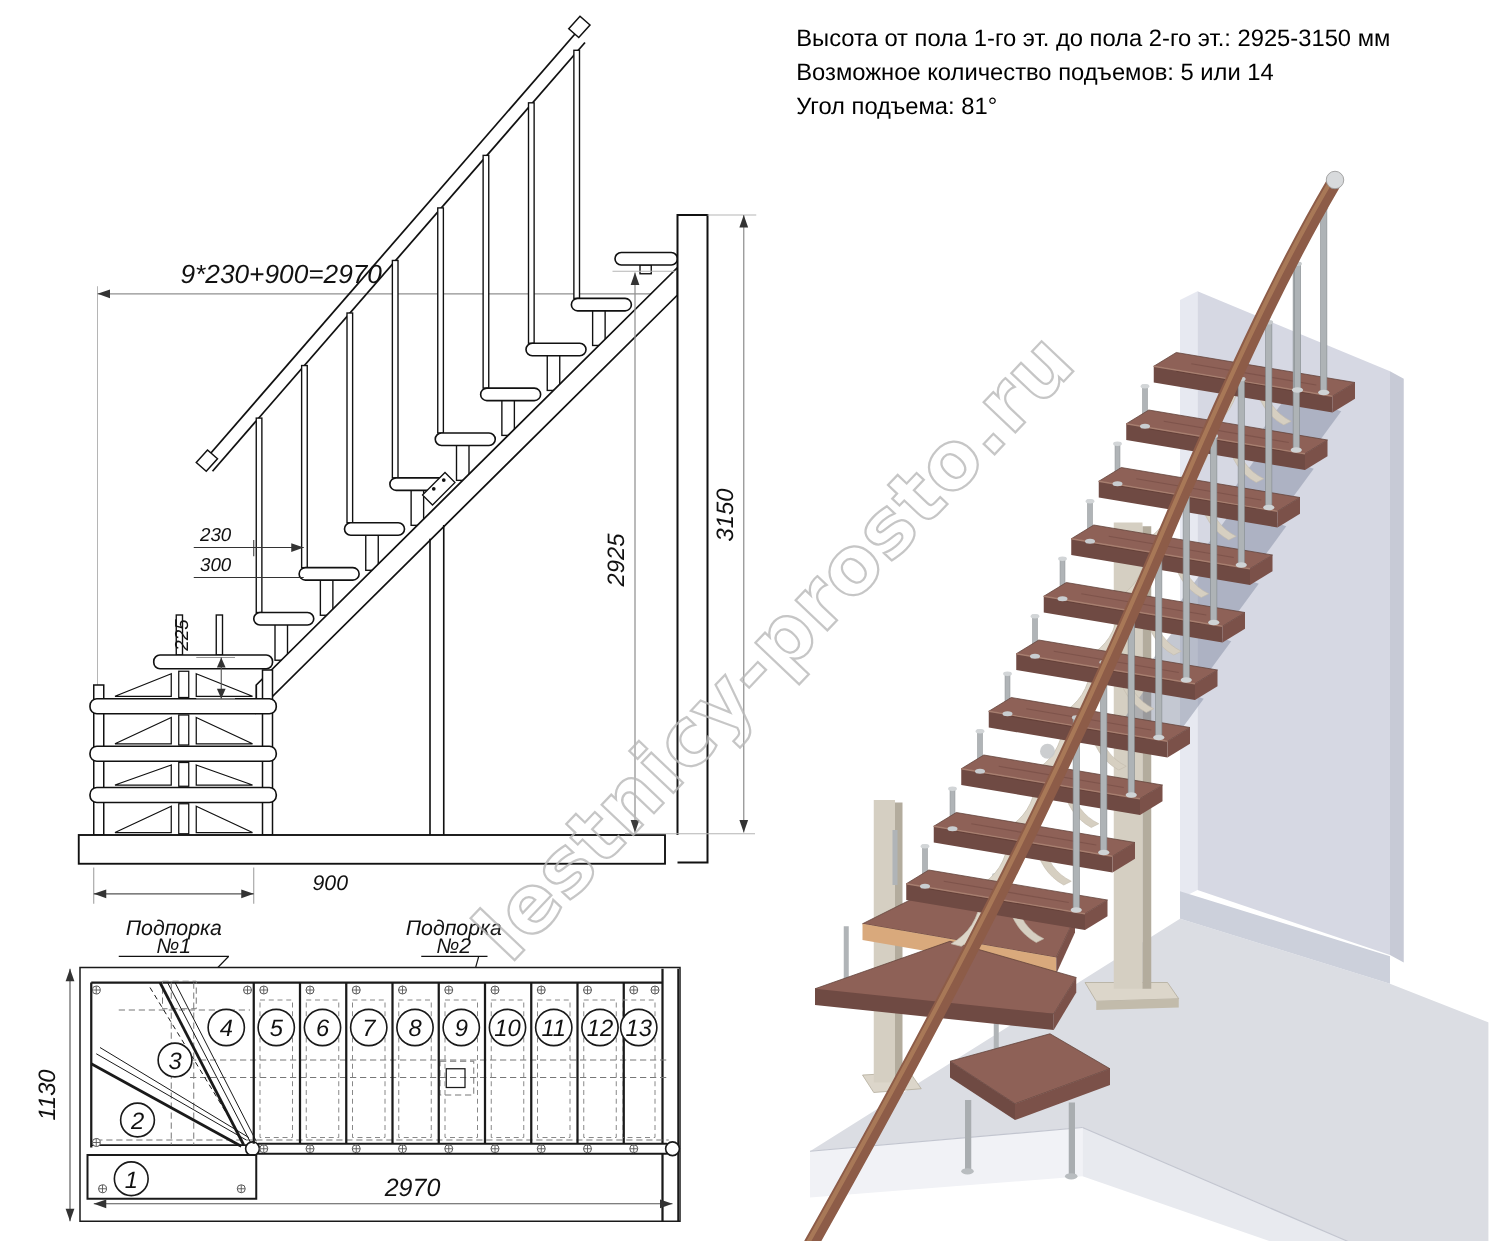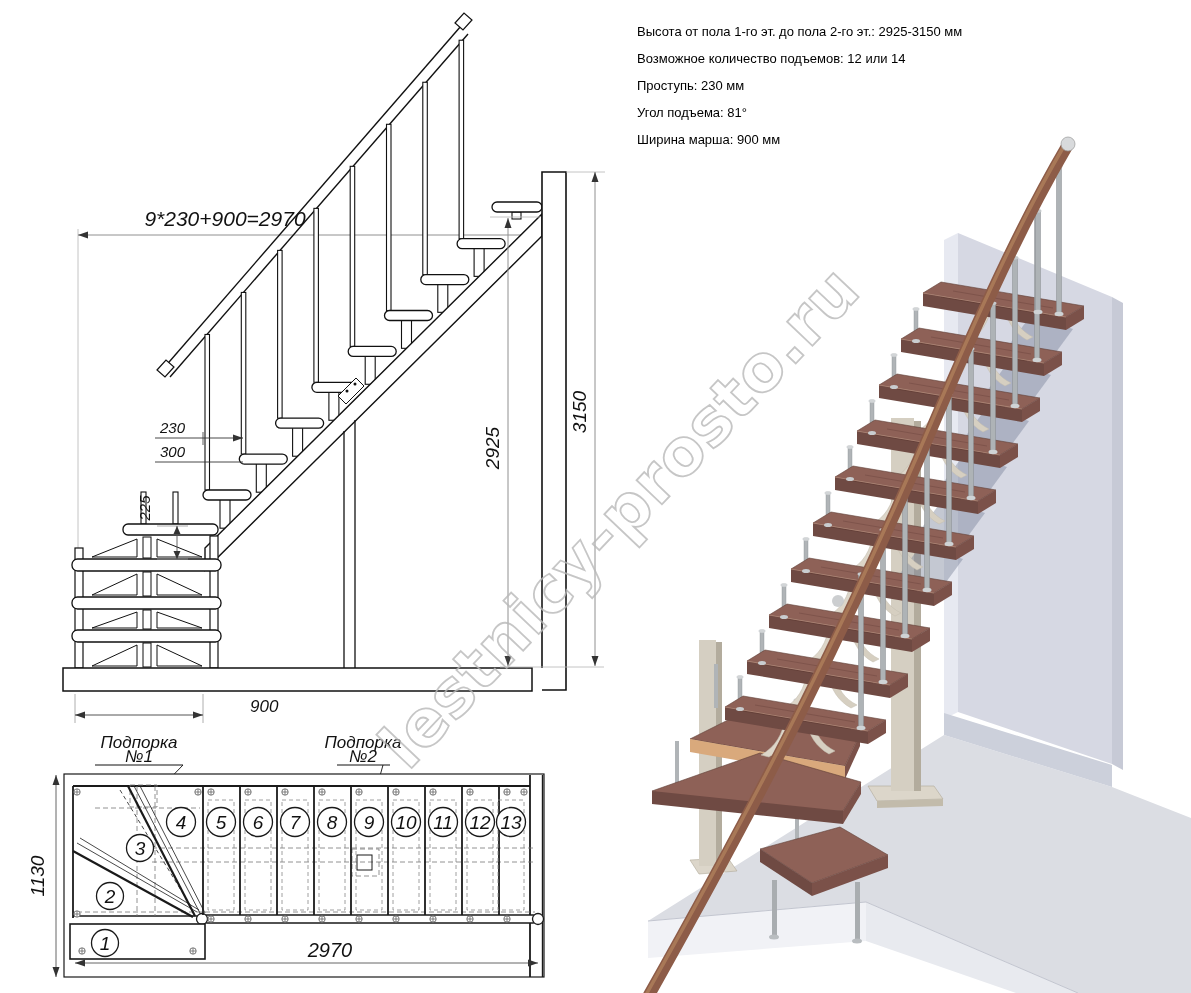--- a/index.html
+++ b/index.html
@@ -1,21 +1,21 @@
 <!DOCTYPE html>
 <html><head>
 <meta charset="utf-8">
 <style>
   html,body{margin:0;padding:0;background:#fff;}
   #stage{position:relative;width:1191px;height:993px;background:#fff;overflow:hidden;
          font-family:"Liberation Sans",sans-serif;}
   #stage svg{position:absolute;left:0;top:0;}
   .cadtext{font-family:"Liberation Sans",sans-serif;font-style:italic;fill:#111;}
   #specs{position:absolute;left:637px;top:18px;width:540px;color:#000;
-         font-size:13px;line-height:27px;font-family:"Liberation Sans",sans-serif;}
+         font-size:19px;line-height:27px;font-family:"Liberation Sans",sans-serif;}
   #specs div{white-space:nowrap;}
   #wm{pointer-events:none;}
   #wm text{font-family:"DejaVu Sans",sans-serif;font-weight:bold;
            fill:rgba(255,255,255,0.05);stroke:#b9b9b9;stroke-width:1.8px;opacity:.8;}
 </style>
 </head>
 <body>
 
 <div id="stage">
 
@@ -556,19 +556,17 @@
       <text class="cadtext" x="330" y="957" text-anchor="middle" font-size="20">2970</text>
     </g>
   </svg>
 
   <svg id="wm" width="1191" height="993" viewBox="0 0 1191 993">
     <text transform="translate(408,772) rotate(-46.5)" font-size="64" letter-spacing="1">lestnicy-prosto.ru</text>
   </svg>
 
   <div id="specs">
     <div>Высота от пола 1-го эт. до пола 2-го эт.: 2925-3150 мм</div>
-    <div>Возможное количество подъемов: 12 или 14</div>
-    <div>Проступь: 230 мм</div>
+    <div>Возможное количество подъемов: 5 или 14</div>
     <div>Угол подъема: 81°</div>
-    <div>Ширина марша: 900 мм</div>
   </div>
 
 </div>
 
 </body></html>

